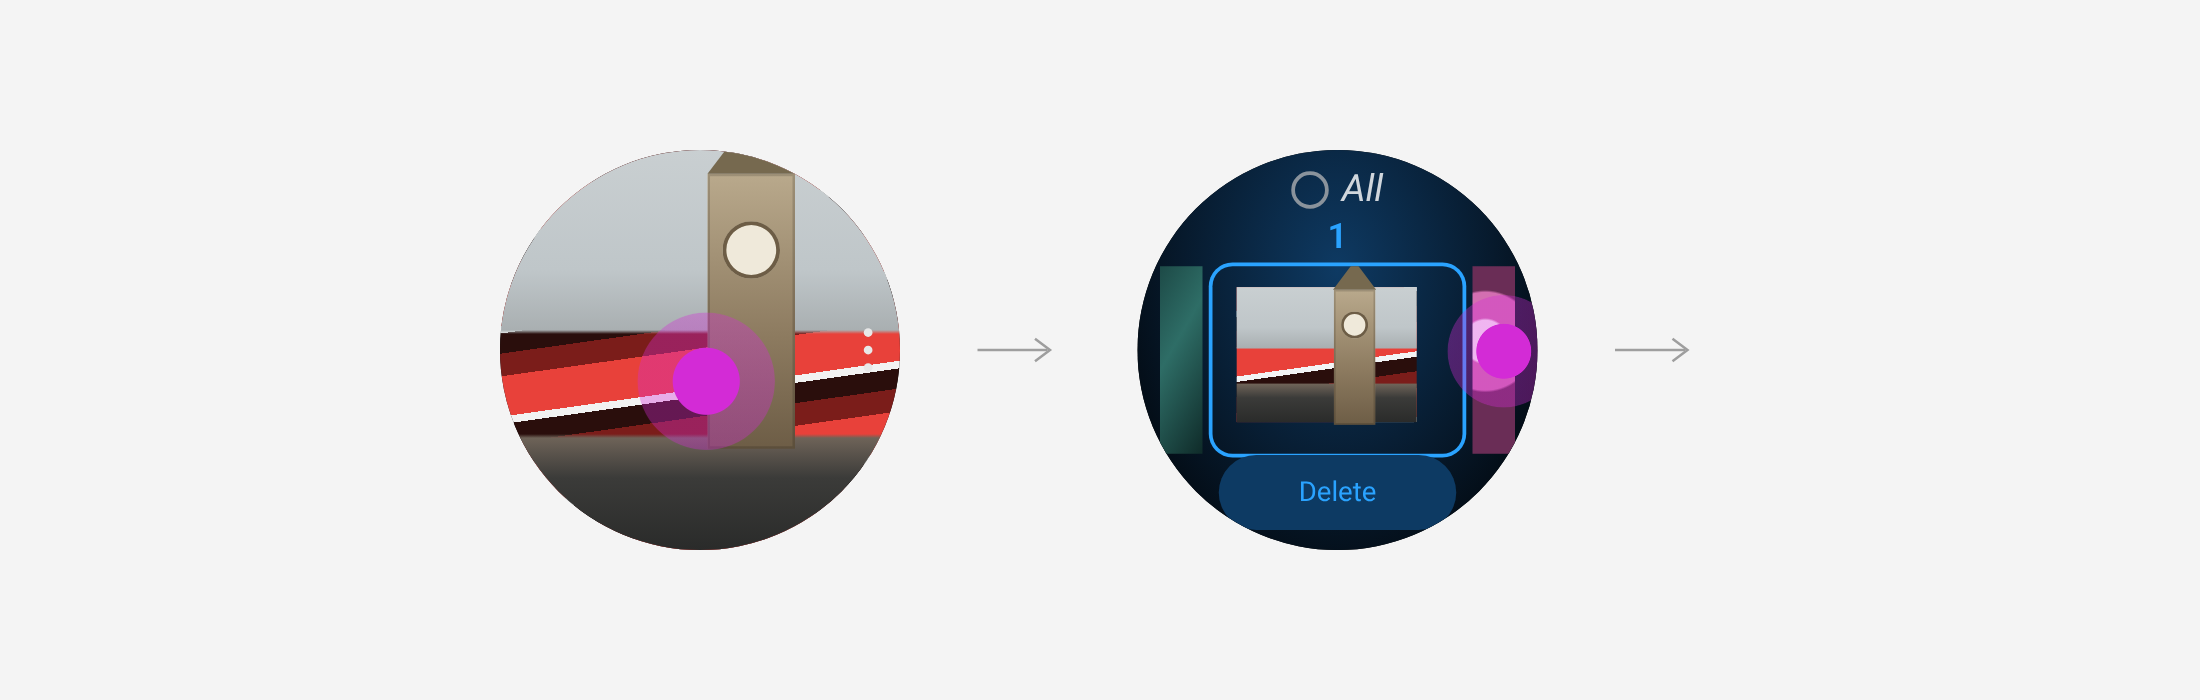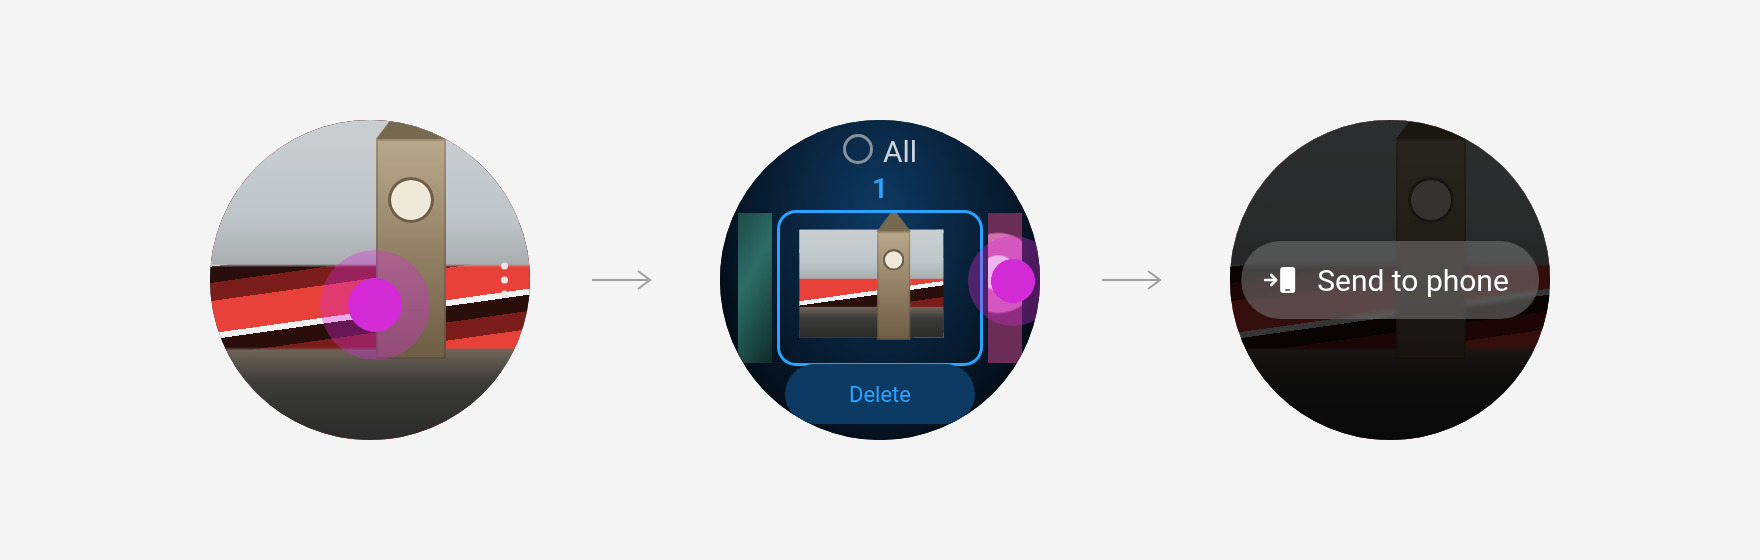--- a/index.html
+++ b/index.html
@@ -63,22 +63,22 @@
   .kebab{
     position:absolute;right:14px;top:50%;transform:translateY(-50%);
     width:24px;display:flex;flex-direction:column;gap:7px;align-items:center;
   }
   .kebab i{width:7px;height:7px;border-radius:50%;background:#e8e8e8;display:block}
 
   
   .s2 .bg{position:absolute;inset:0;background:radial-gradient(ellipse at 50% 30%,#0e3a63 0%,#071a2d 55%,#000 100%)}
   .s2 .hdr{
     position:absolute;top:14px;left:0;right:0;
-    display:flex;justify-content:center;gap:10px;
-    color:#d0d6dc;font-size:30px;
+    display:flex;justify-content:center;align-items:center;gap:10px;
+    color:#d0d6dc;font-size:30px;font-style:italic;
   }
   .s2 .hdr .ring{
     width:24px;height:24px;border:3px solid #8a939c;border-radius:50%;
   }
   .s2 .count{
     position:absolute;top:52px;left:0;right:0;text-align:center;
     color:#2aa3ff;font-size:28px;font-weight:600;
   }
   .s2 .thumbs{
     position:absolute;left:0;right:0;top:88px;height:160px;
@@ -174,34 +174,14 @@
     <div class="touch" style="right:-18px;top:116px;width:90px;height:90px"></div>
   </div>
 
   <div class="arrow">
     <svg viewBox="0 0 70 24" width="70" height="24">
       <line x1="2" y1="12" x2="58" y2="12"></line>
       <polyline points="48,3 60,12 48,21"></polyline>
     </svg>
   </div>
 
-  <div class="watch s3">
-    <div class="photo">
-      <div class="tower">
-          <div class="clock"></div>
-        </div>
-    </div>
-    <div class="dim"></div>
-
-    <div class="pill">
-      <svg width="36" height="36" viewBox="0 0 36 36">
-        <g stroke="#fff" stroke-width="2.6" fill="none" stroke-linecap="round" stroke-linejoin="round">
-          <line x1="2" y1="18" x2="12" y2="18"></line>
-          <polyline points="8,13 13,18 8,23"></polyline>
-        </g>
-        <rect x="17" y="5" width="15" height="26" rx="3" fill="#fff"></rect>
-        <rect x="22" y="27" width="5" height="2" rx="1" fill="#6f6f6f"></rect>
-      </svg>
-      <span>Send to phone</span>
-    </div>
-  </div>
 
 </div>
 
 </body></html>

